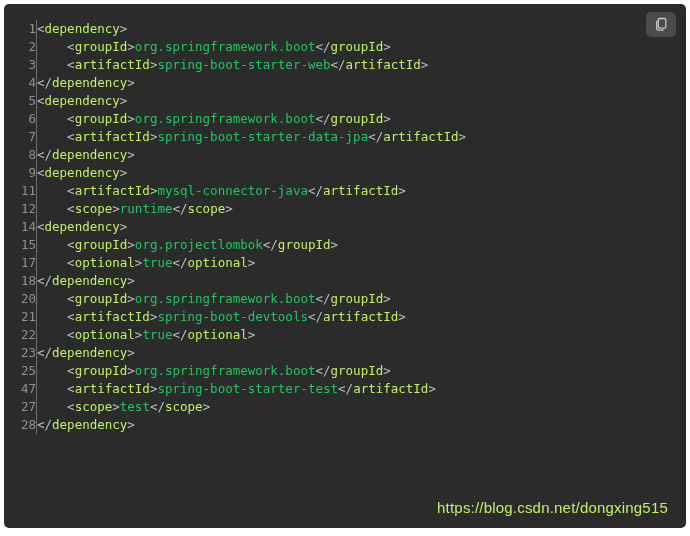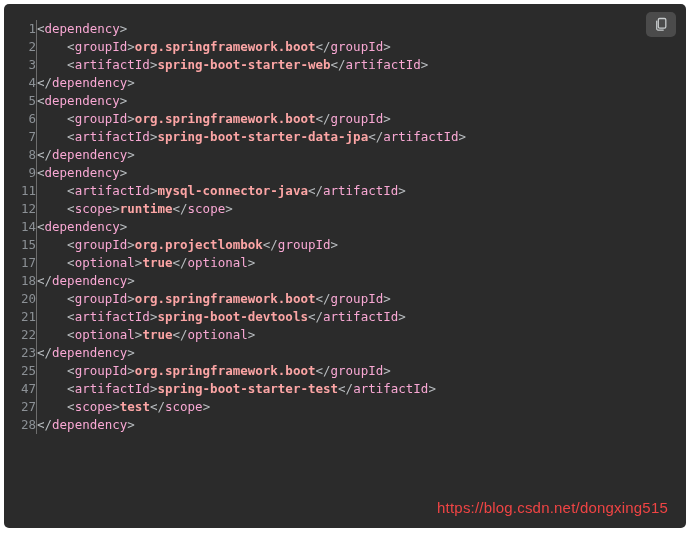--- a/index.html
+++ b/index.html
@@ -73,29 +73,29 @@
     font-size: 11.5px;
     user-select: none;
     border-right: 1px solid #6e6e6e;
   }
   td.src {
     padding-left: 12px;
     color: #cfd2d4;
   }
 
   .p   { color: #b9bdc0; }   
-  .tag { color: #f9a8d4; }   
-  .txt { color: #fca5a5; font-weight: bold; }   
+  .tag { color: #bef264; }   
+  .txt { color: #22c55e; }   
 
   
   #watermark {
     position: absolute;
     right: 18px;
     bottom: 12px;
-    color: #ef4444;
+    color: #bef264;
     font-family: "Liberation Sans", sans-serif;
     font-size: 15px;
     letter-spacing: 0.2px;
     user-select: none;
     z-index: 4;
   }
 </style>
 </head>
 <body>
 

